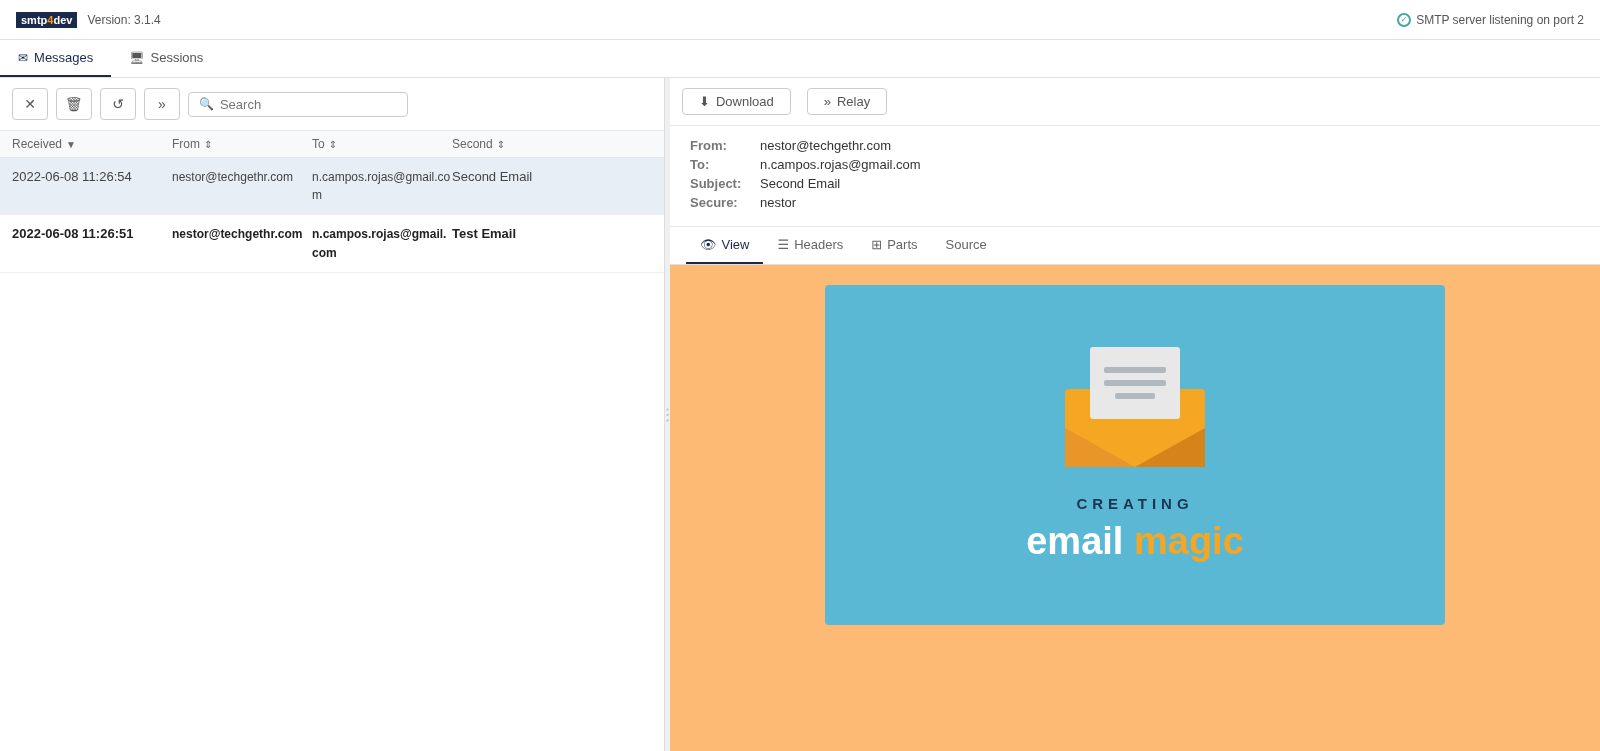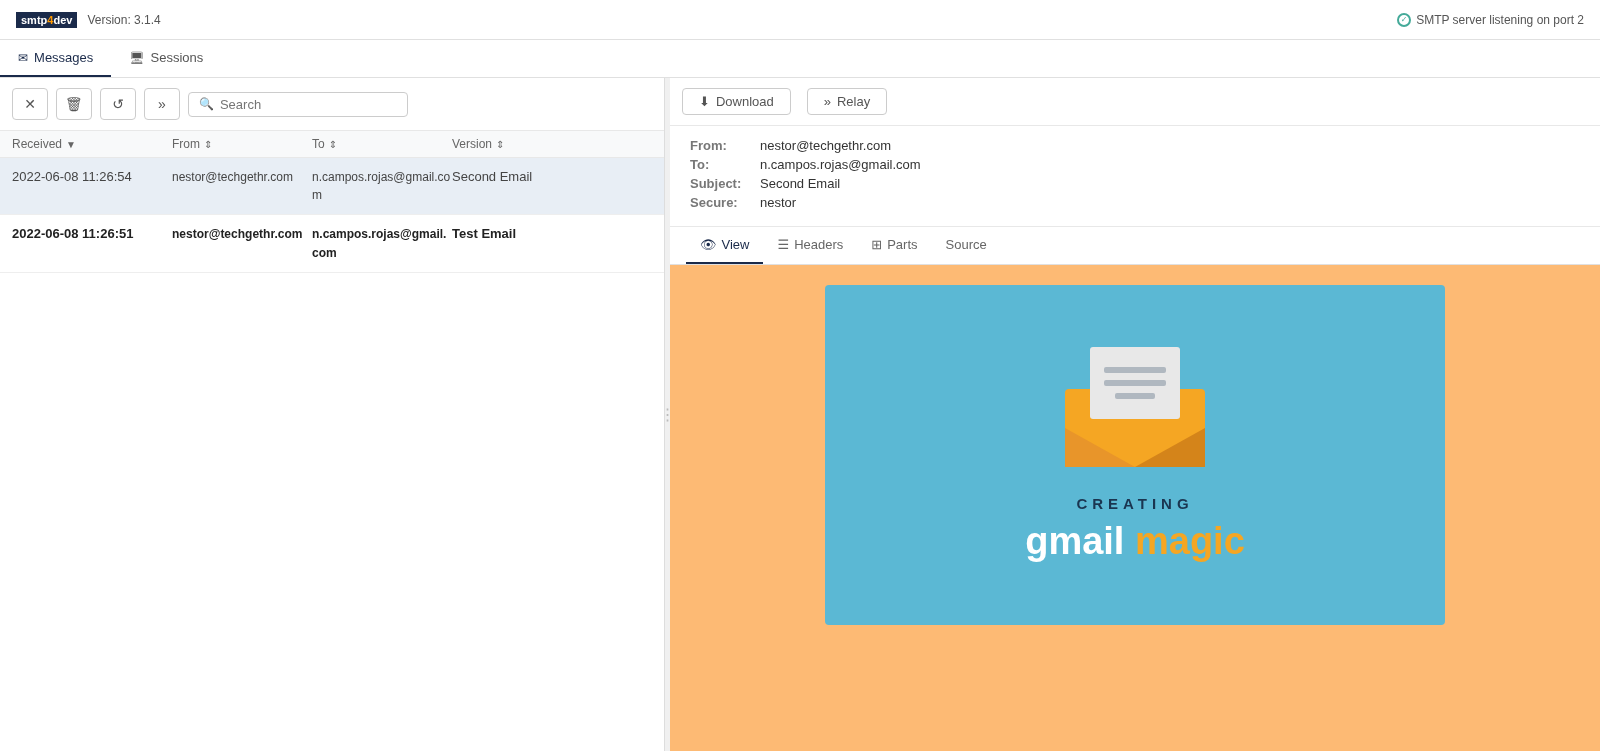--- a/index.html
+++ b/index.html
@@ -124,21 +124,21 @@
       </span>
       <span>
         <span>From</span>
         <span class="sort-arrow">⇕</span>
       </span>
       <span>
         <span>To</span>
         <span class="sort-arrow">⇕</span>
       </span>
       <span>
-        <span>Version</span>
+        <span>Second</span>
         <span class="sort-arrow">⇕</span>
       </span>
     </div>
 
     <div class="message-table">
       <div class="table-row selected">
         <div class="cell">2022-06-08 11:26:54</div>
         <div class="cell">
           <span style="word-break:break-all; font-size:12px;">nestor@techgethr.com</span>
         </div>
@@ -227,21 +227,21 @@
             <div style="position:absolute; bottom:0; left:0; width:140px; height:78px; background:#f5a623; border-radius:4px; z-index:2;"></div>
 
             <div style="position:absolute; bottom:0; left:0; width:0; height:0; border-right:70px solid transparent; border-bottom:39px solid #e8952a; z-index:4;"></div>
 
             <div style="position:absolute; bottom:0; right:0; width:0; height:0; border-left:70px solid transparent; border-bottom:39px solid #d4841a; z-index:4;"></div>
           </div>
 
           <div style="text-align:center;">
             <div style="color:#1a3550; font-size:15px; font-weight:700; letter-spacing:5px; margin-bottom:8px; text-transform:uppercase;">CREATING</div>
             <div style="font-size:38px; font-weight:800; color:#fff;">
-              <span>gmail</span>
+              <span>email</span>
               <span style="color:#f5a623;">magic</span>
             </div>
           </div>
 
         </div>
       </div>
     </div>
 
   </div>
 </div>

